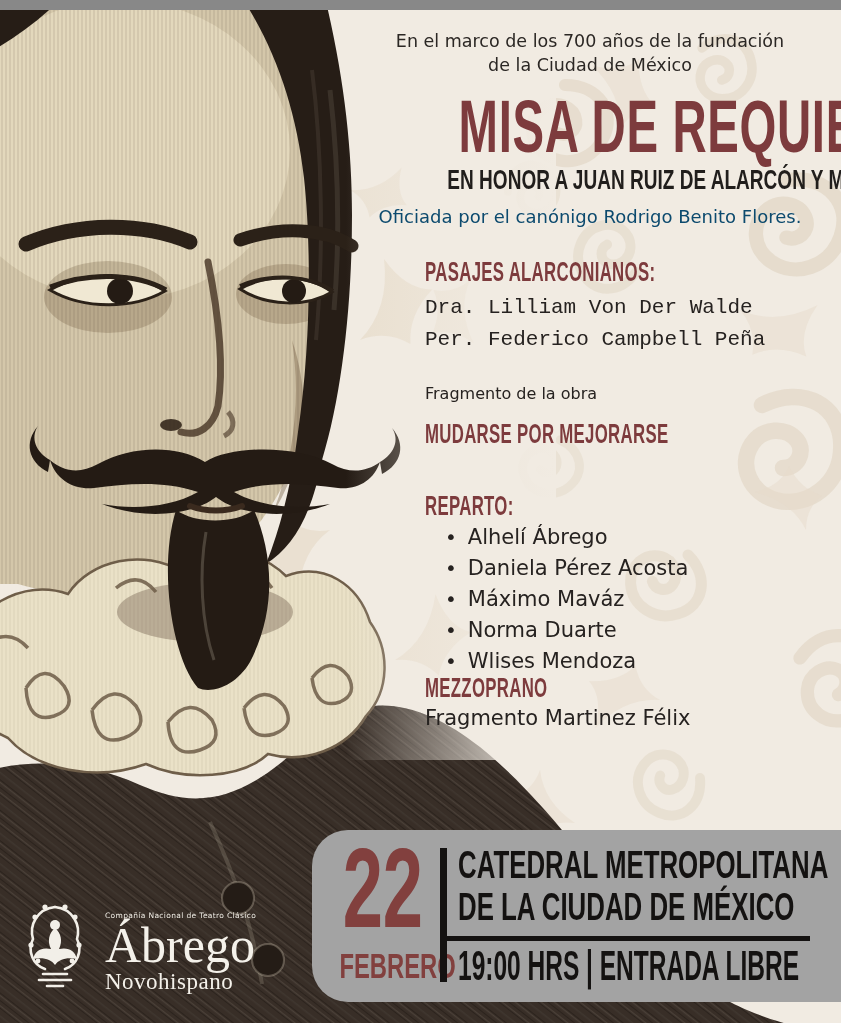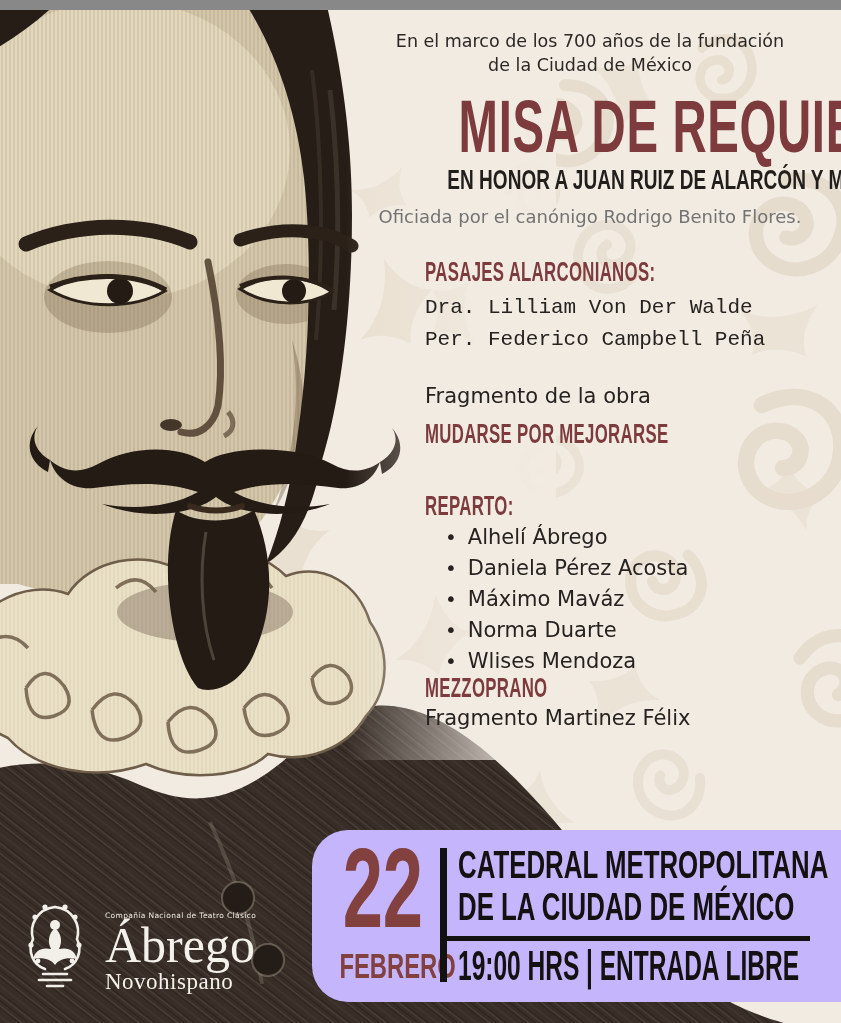--- a/index.html
+++ b/index.html
@@ -20,41 +20,41 @@
         font-size:17.5px;line-height:1.35;color:#2b2724;}
   .title{position:absolute;left:335px;top:80px;width:510px;text-align:center;
          font-family:"Liberation Sans",sans-serif;font-weight:700;font-size:74px;line-height:1;
          color:#7d3b3d;}
   .title .cdx{--sx:.64;letter-spacing:1px;}
   .subtitle{position:absolute;left:335px;top:153px;width:510px;text-align:center;
             font-family:"Liberation Sans",sans-serif;font-weight:700;font-size:28px;line-height:1.2;
             color:#211e1c;}
   .subtitle .cdx{--sx:.68;}
   .officiant{position:absolute;left:345px;top:196px;width:490px;text-align:center;
-             font-size:18px;color:#737373;}
+             font-size:18px;color:#0c4a6e;}
 
   .red-head{position:absolute;left:425px;font-family:"Liberation Sans",sans-serif;
             font-weight:700;font-size:28px;line-height:36px;color:#7d3b3d;}
   .red-head .cdx-l{--sx:.60;letter-spacing:.5px;}
   .h-pasajes{top:244px;}
   .h-work{top:406px;}
   .h-reparto{top:478px;}
   .h-mezzo{top:660px;}
 
   .speakers{position:absolute;left:425px;top:282px;font-size:21px;line-height:32px;font-family:Liberation Mono, monospace;}
-  .frag-lead{position:absolute;left:425px;top:374px;font-size:21px;}
+  .frag-lead{position:absolute;left:425px;top:374px;font-size:16px;}
   .cast{position:absolute;left:425px;top:512px;margin:0;padding:0;list-style:none;
         font-size:21px;line-height:31px;}
   .cast li{display:flex;align-items:baseline;}
   .cast .blt{margin:0 11px 0 20px;font-size:20px;}
   .mezzo-name{position:absolute;left:425px;top:696px;font-size:21px;}
 
   
   .panel{position:absolute;left:312px;top:820px;width:529px;height:172px;
-         background:#c4b5fd;border-radius:36px 0 0 36px;}
+         background:#a3a3a3;border-radius:36px 0 0 36px;}
   .panel .day{position:absolute;left:8px;top:2px;width:116px;text-align:center;
               font-family:"Liberation Sans",sans-serif;font-weight:700;font-size:113px;line-height:1;
               color:#82403e;}
   .panel .day .cdx{--sx:.64;}
   .panel .month{position:absolute;left:0px;top:118px;width:132px;text-align:center;
                 font-family:"Liberation Sans",sans-serif;font-weight:700;font-size:35px;line-height:1;
                 color:#82403e;}
   .panel .month .cdx{--sx:.68;}
   .panel .vline{position:absolute;left:128px;top:18px;width:7px;height:134px;background:#141211;}
   .panel .venue{position:absolute;left:146px;top:14px;

